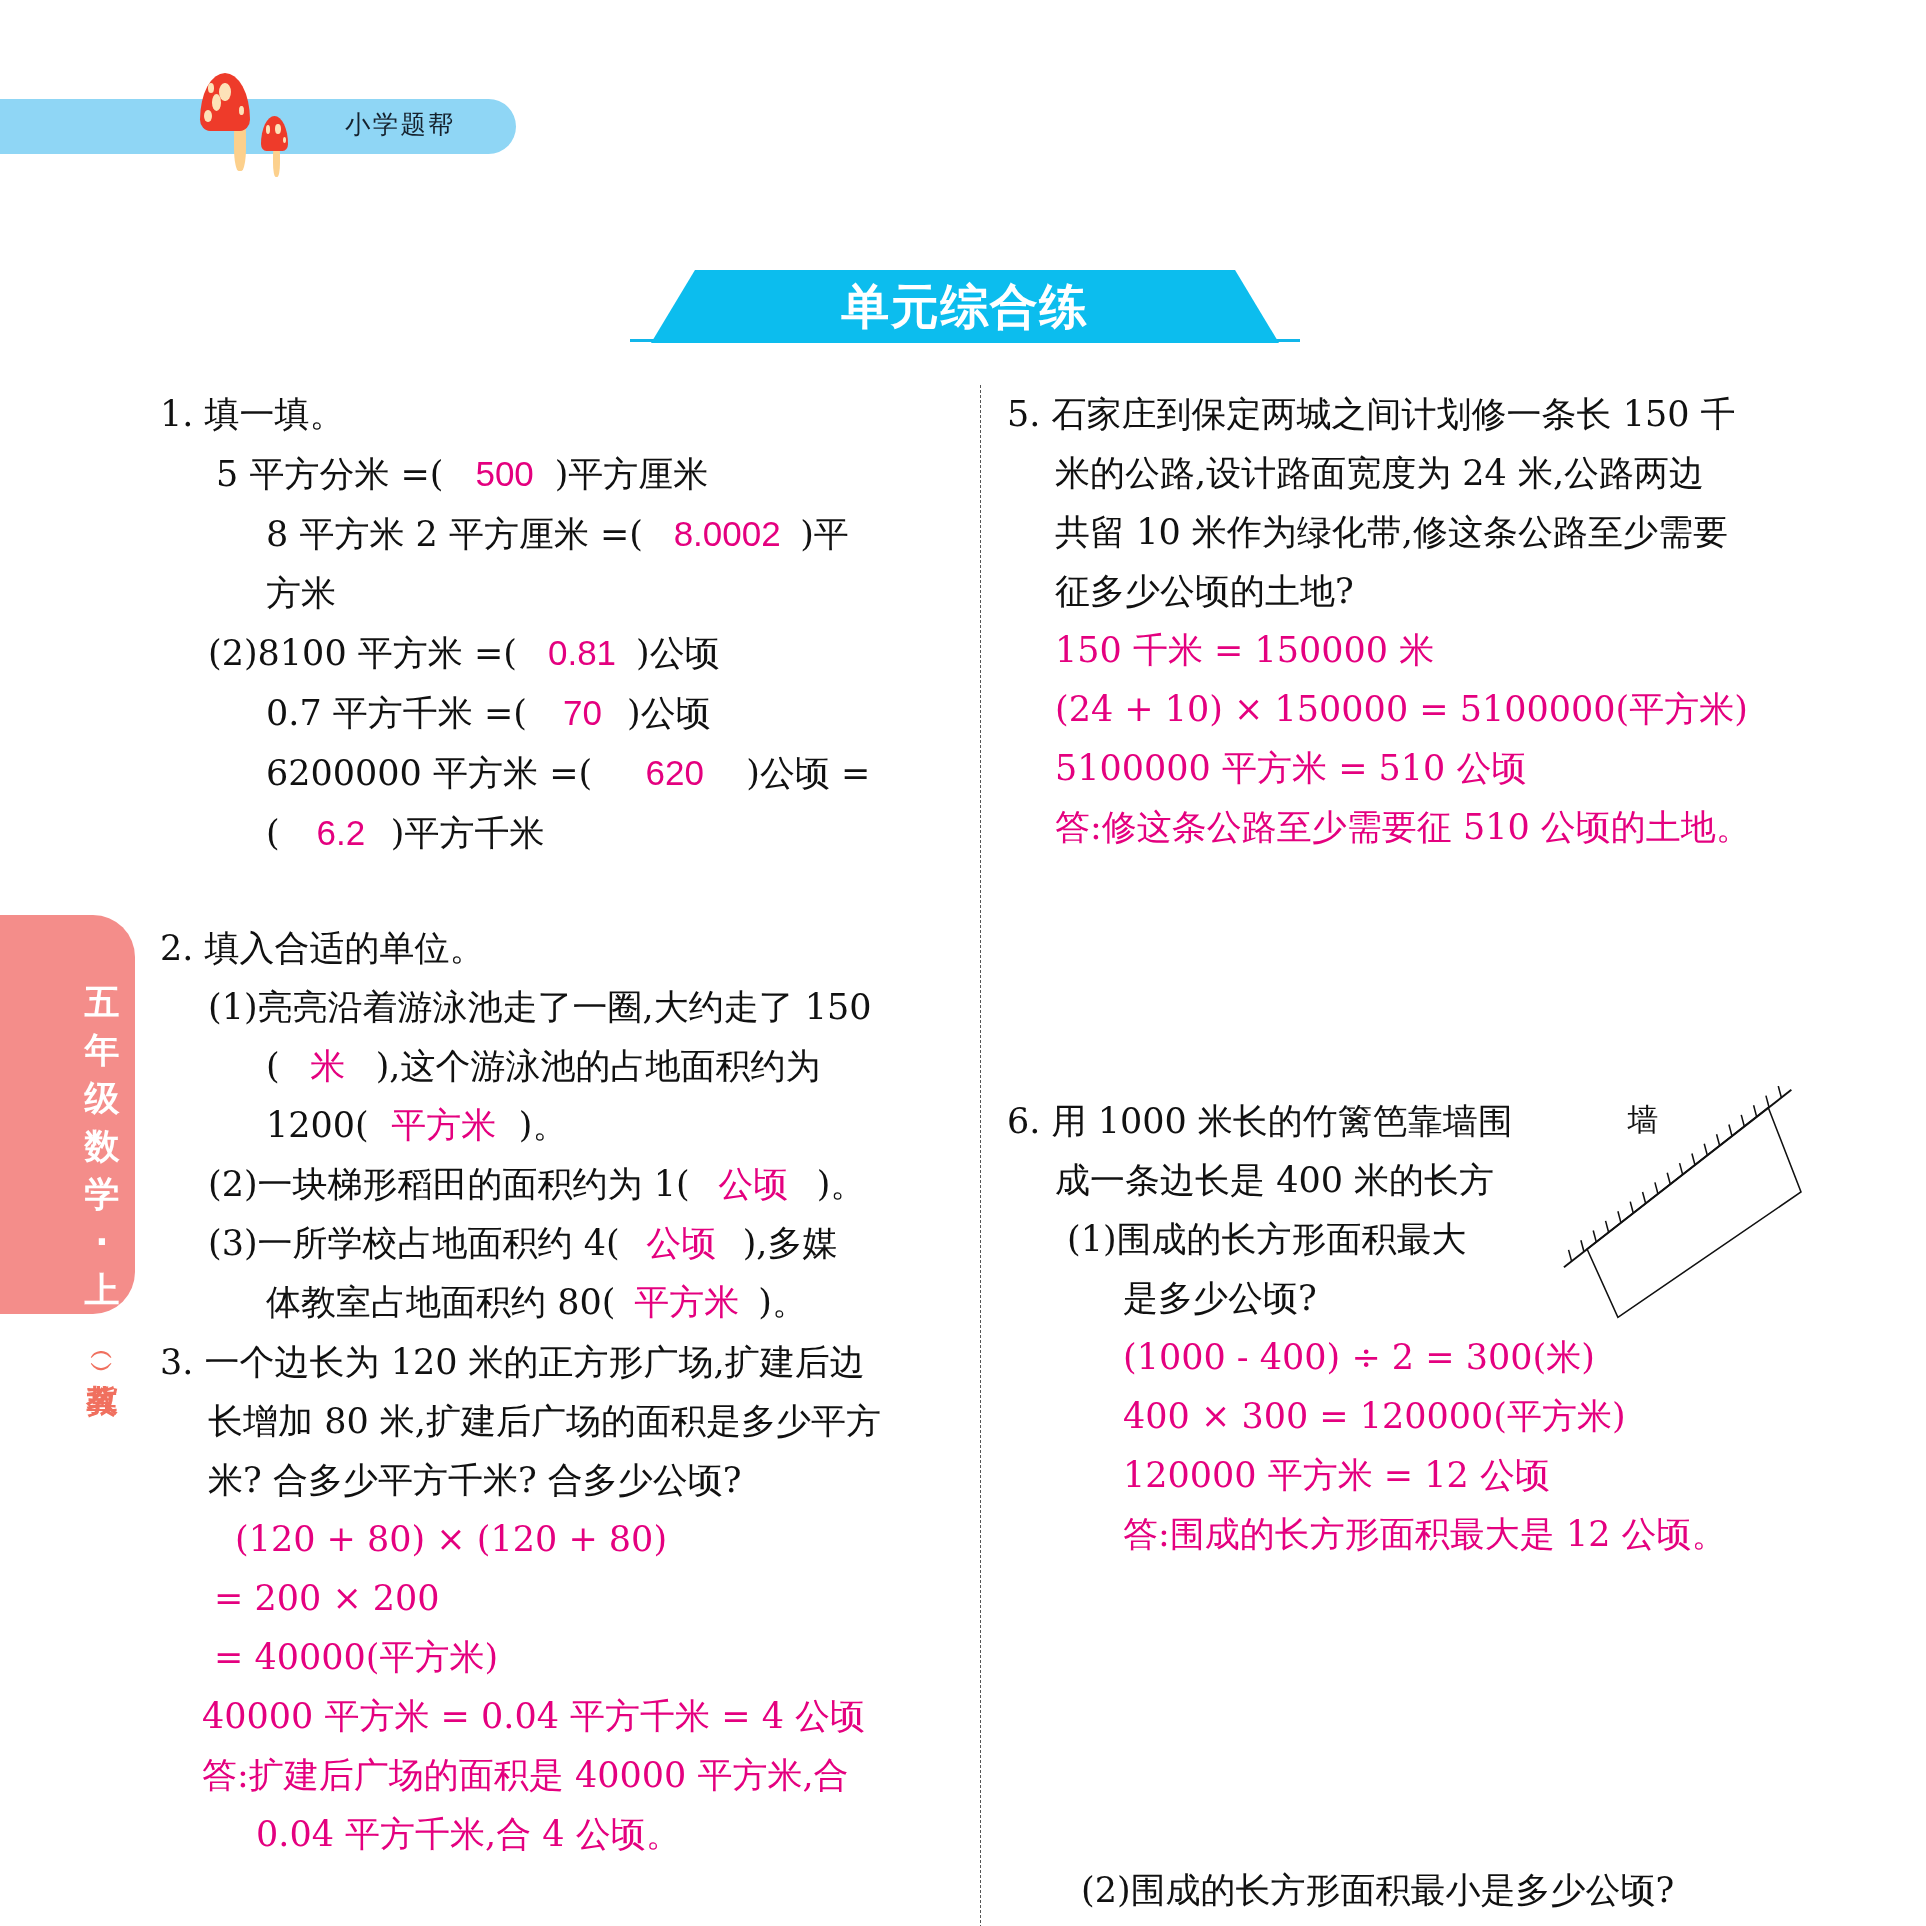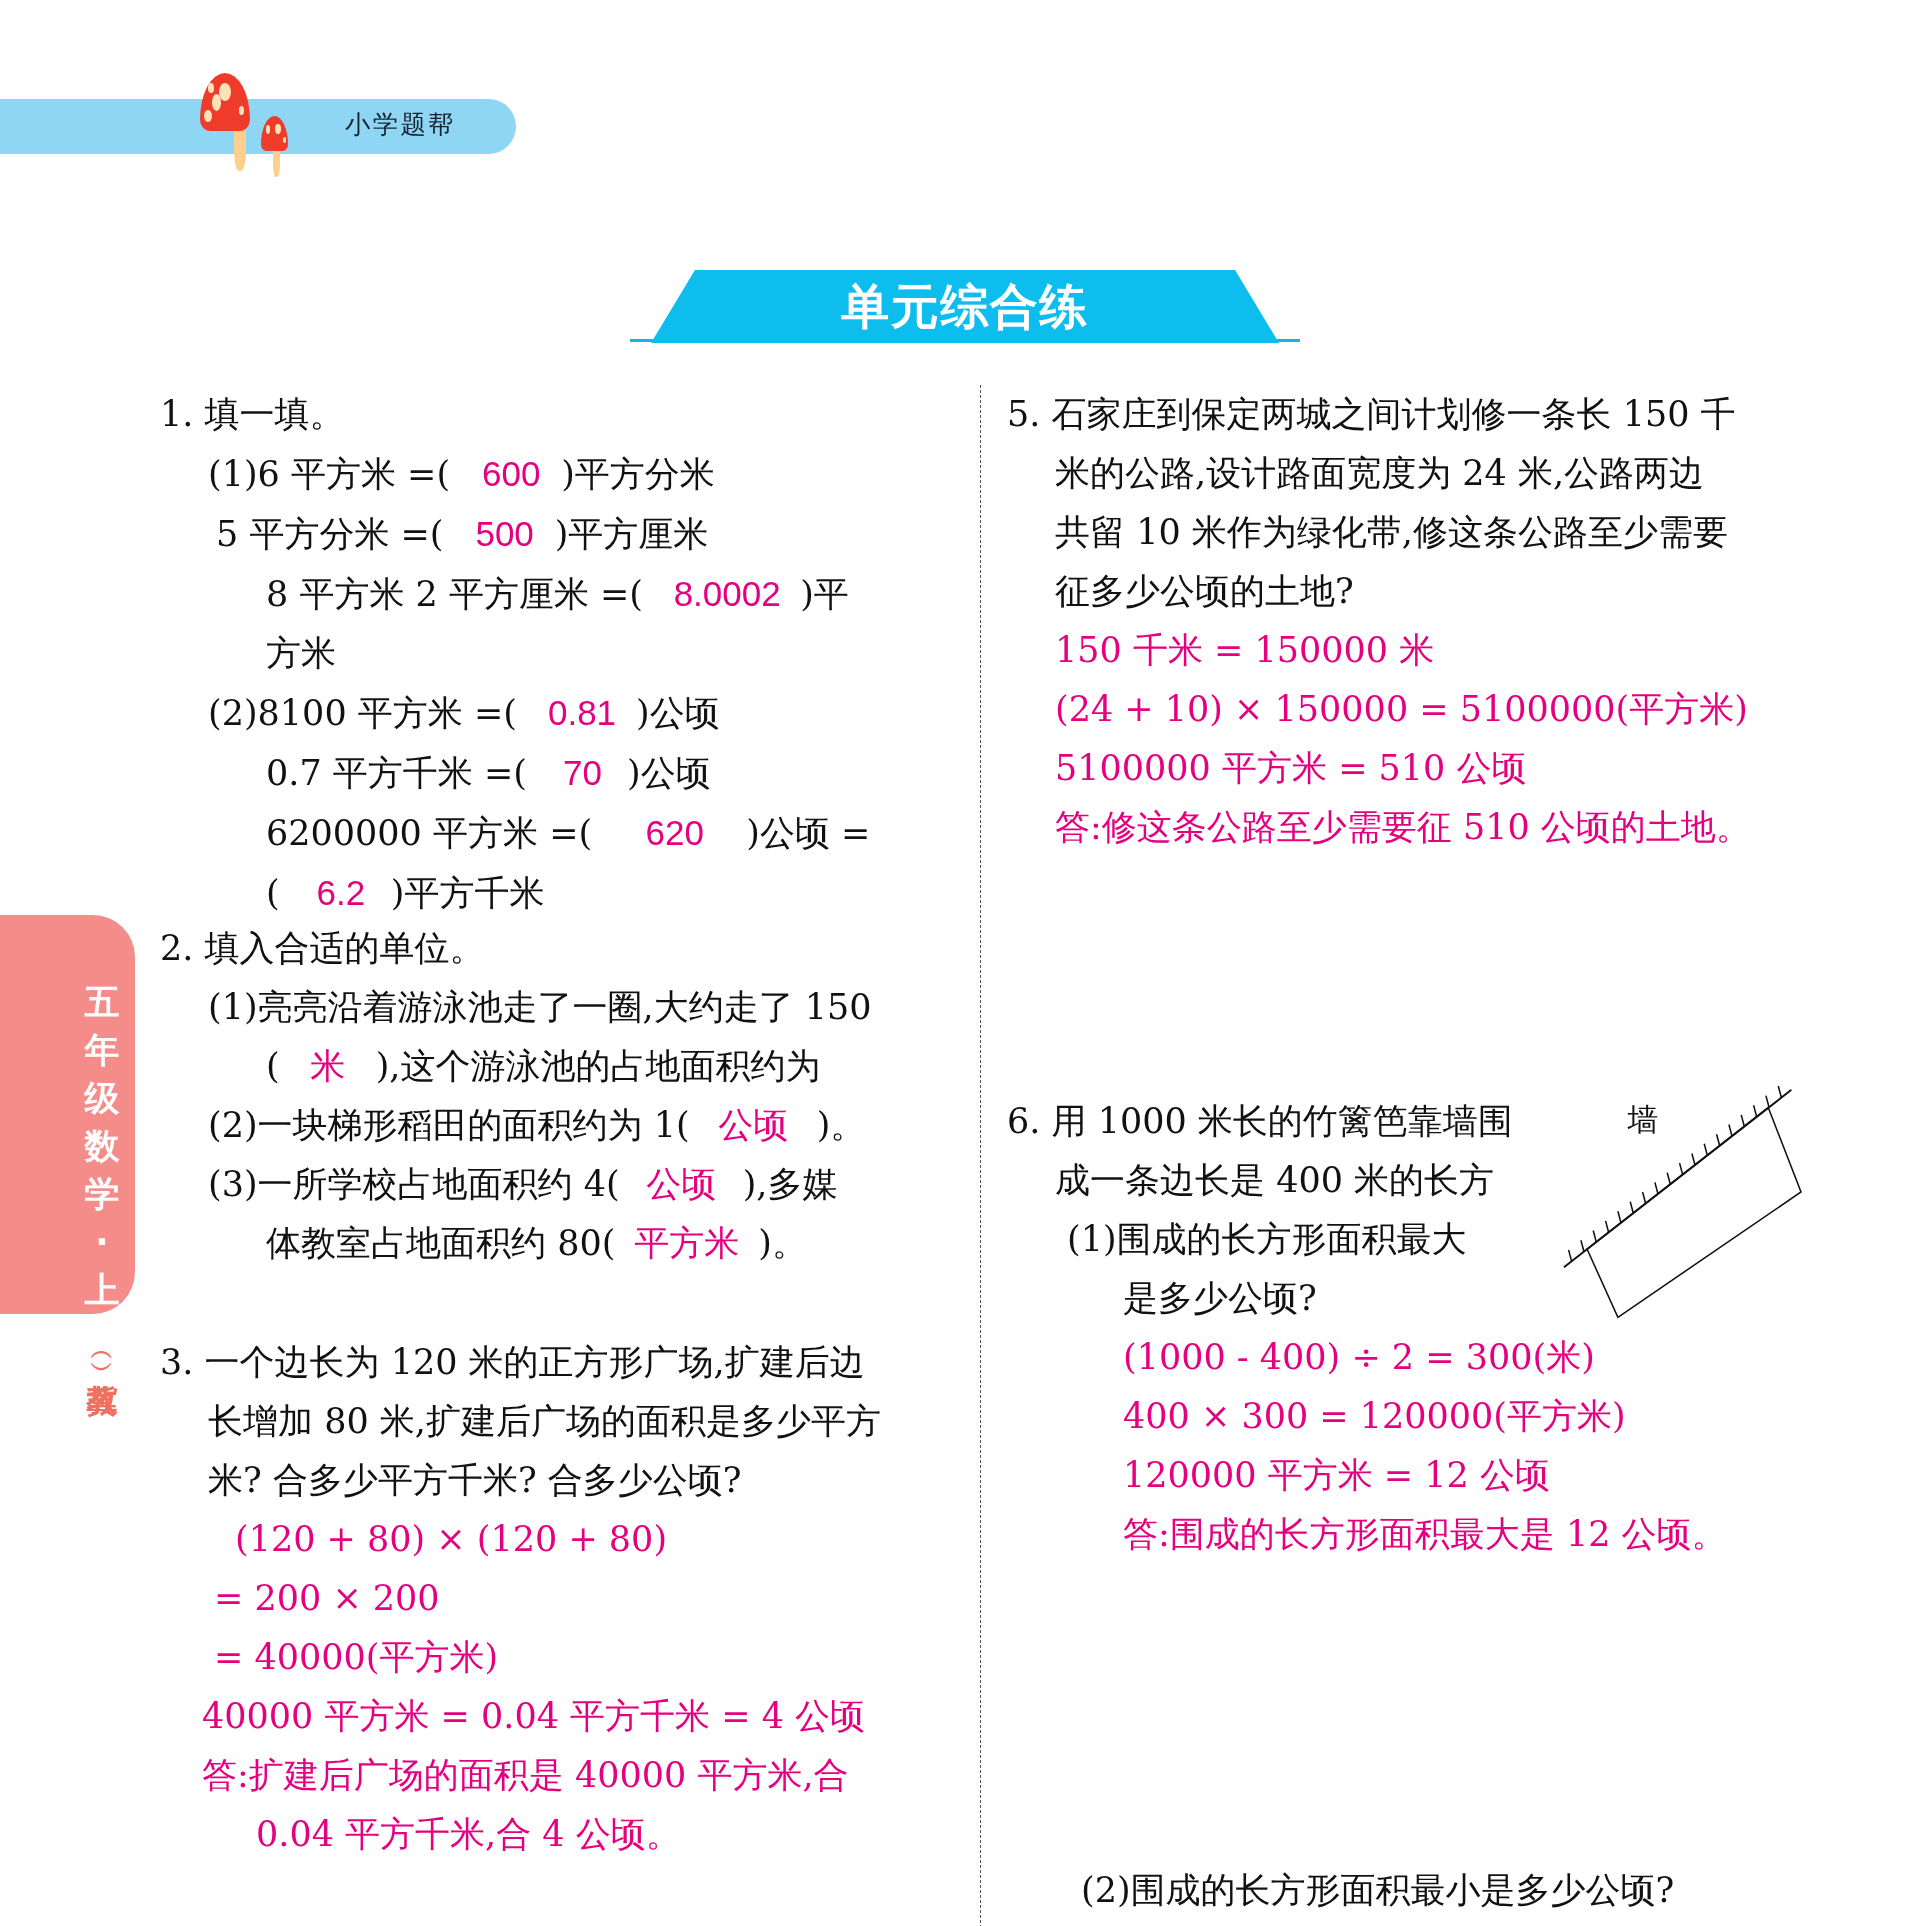--- a/index.html
+++ b/index.html
@@ -79,24 +79,20 @@
 <div class="abs side-sub">
   <div style="font-size:23px;line-height:19px;">︵</div>
   <div style="writing-mode:vertical-rl;margin:0 auto;">冀教</div>
   <div style="font-size:23px;line-height:19px;">︶</div>
 </div>
 
 <div class="abs divider"></div>
 
 <div class="abs q" style="left:160px;top:385px;">
   <div>1. 填一填。</div>
-  <div style="margin-left:48px;">
-    <span>(1)</span><span>6 平方米 =(</span>
-    <span class="ans num" style="display:inline-block;width:100px;text-align:center;">600</span><span>)平方分米</span>
-  </div>
   <div style="margin-left:56px;">
     <span>5 平方分米 =(</span>
     <span class="ans num" style="display:inline-block;width:100px;text-align:center;">500</span><span>)平方厘米</span>
   </div>
   <div style="margin-left:106px;">
     <span>8 平方米 2 平方厘米 =(</span>
     <span class="ans num" style="display:inline-block;width:146px;text-align:center;">8.0002</span><span>)平</span>
   </div>
   <div style="margin-left:106px;">方米</div>
   <div style="margin-left:48px;">
@@ -115,20 +111,23 @@
     <span>(</span>
     <span class="ans num" style="display:inline-block;width:100px;text-align:center;">6.2</span><span>)平方千米</span>
   </div>
 </div>
 
 <div class="abs q" style="left:160px;top:919px;">
   <div>2. 填入合适的单位。</div>
   <div style="margin-left:48px;">(1)亮亮沿着游泳池走了一圈,大约走了 150</div>
   <div style="margin-left:106px;">
     <span>(</span><span class="ans" style="display:inline-block;width:96px;text-align:center;">米</span><span>),这个游泳池的占地面积约为</span>
+  </div>
+  <div style="margin-left:106px;">
+    <span>1200(</span><span class="ans" style="display:inline-block;width:150px;text-align:center;">平方米</span><span>)。</span>
   </div>
   <div style="margin-left:48px;">
     <span>(2)一块梯形稻田的面积约为 1(</span><span class="ans" style="display:inline-block;width:127px;text-align:center;">公顷</span><span>)。</span>
   </div>
   <div style="margin-left:48px;">
     <span>(3)一所学校占地面积约 4(</span><span class="ans" style="display:inline-block;width:123px;text-align:center;">公顷</span><span>),多媒</span>
   </div>
   <div style="margin-left:106px;">
     <span>体教室占地面积约 80(</span><span class="ans" style="display:inline-block;width:143px;text-align:center;">平方米</span><span>)。</span>
   </div>

